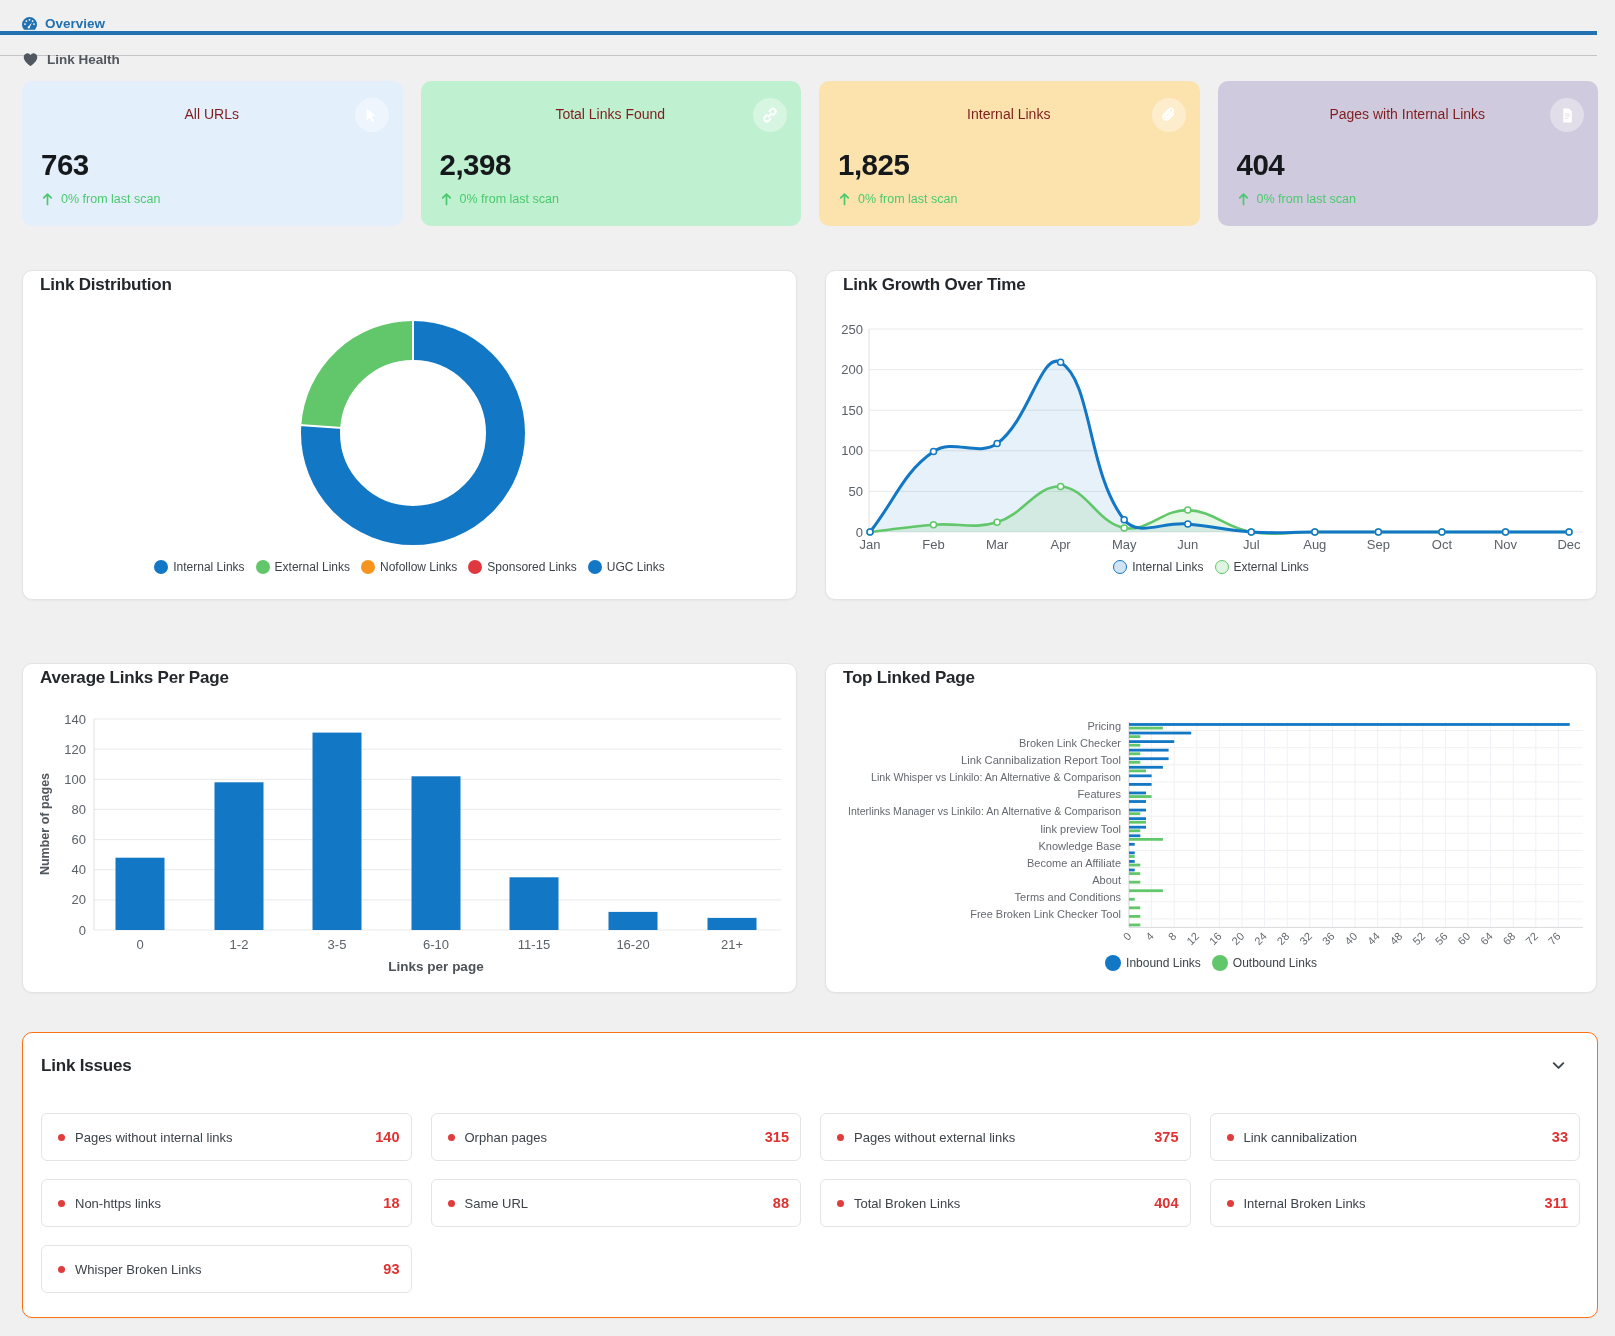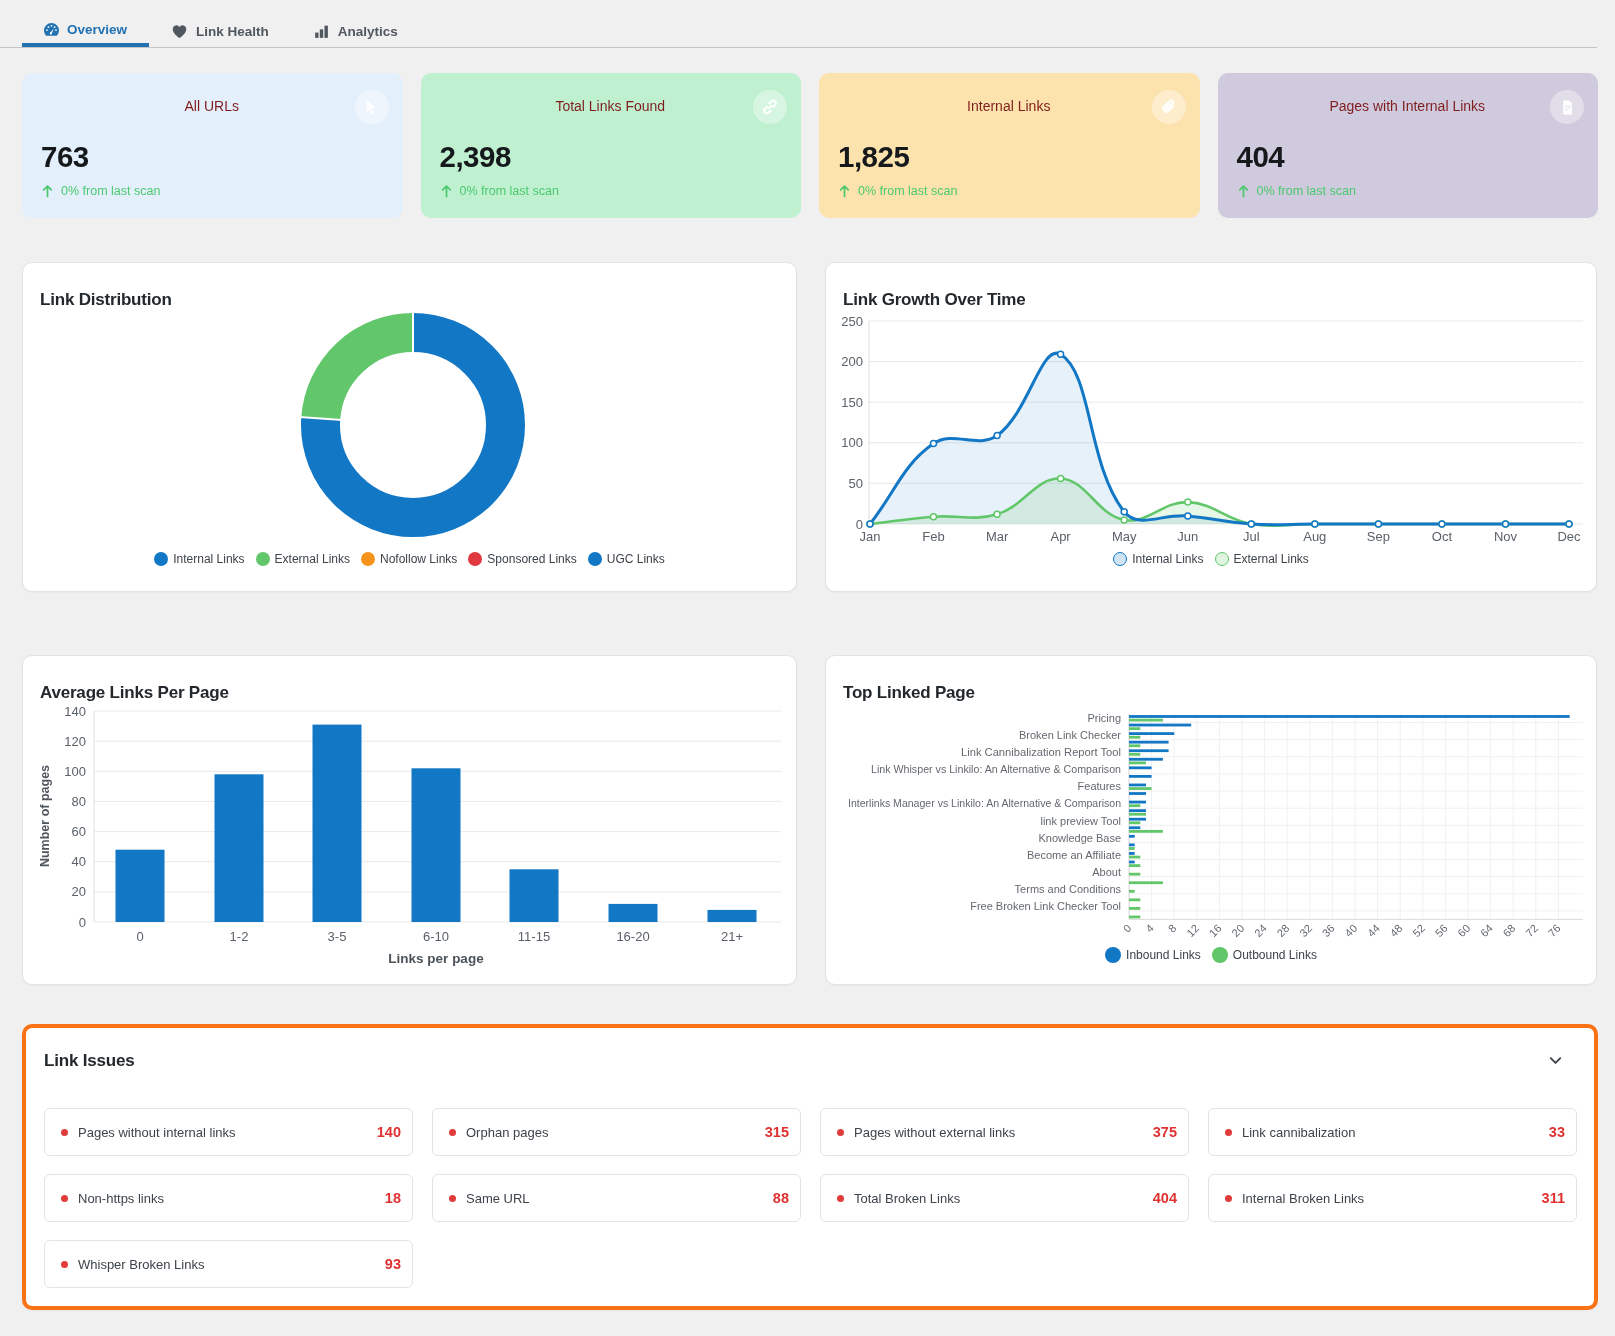--- a/index.html
+++ b/index.html
@@ -1,31 +1,31 @@
 <!DOCTYPE html>
 <html><head>
 <meta charset="utf-8">
 <style>
 * { margin:0; padding:0; box-sizing:border-box; }
 body { width:1615px; height:1336px; background:#f0f0f1; font-family:"Liberation Sans", sans-serif; color:#3c434a; overflow:hidden; }
-.tabs { display:flex; align-items:stretch; height:48px; border-bottom:1px solid #c3c4c7; margin:0 18px 0 0; }
+.tabs { display:flex; align-items:stretch; height:56px; border-bottom:1px solid #c3c4c7; margin:0 18px 0 0;flex-direction:column; }
 .tab { display:flex; align-items:center; gap:8px; padding:16px 22px 0 22px; font-size:13.5px; font-weight:600; color:#50575e; }
 .tab.active { color:#2271b1; border-bottom:4px solid #2271b1; padding-top:16px; }
 .tab svg { display:block; }
 .statrow { display:grid; grid-template-columns:repeat(4,1fr); gap:18px; margin:25px 17px 0 22px; }
 .scard { position:relative; height:145px; border-radius:10px; padding:20px 20px 0 19px; }
 .sicon { position:absolute; top:17px; right:14px; width:34px; height:34px; border-radius:50%; background:rgba(255,255,255,0.38); display:flex; align-items:center; justify-content:center; }
 .stitle { font-size:14px; color:#7f1d1d; padding-top:5px; line-height:16px;text-align:center; }
 .snum { font-size:29.5px; line-height:29px; font-weight:700; color:#16191c; margin-top:28px; letter-spacing:-0.5px; }
 .sgrow { margin-top:13px; font-size:12.5px; color:#4bc96e; display:flex; gap:7px; }
 .chartrow { display:grid; grid-template-columns:775fr 772fr; gap:28px; margin:44px 18px 0 22px; }
 .chartrow2 { margin-top:63px; }
 .ccard { position:relative; height:330px; background:#fff; border:1px solid #e2e3e5; border-radius:10px; box-shadow:0 1px 2px rgba(0,0,0,0.04); }
-.ctitle { position:absolute; top:27px; left:17px; font-size:17px; font-weight:700; color:#23282d; letter-spacing:-0.2px; }
-.issues { position:relative; margin:39px 17px 0 22px; height:286px; background:#fff; border:4px solid #f97316; border-radius:10px; box-shadow:0 1px 2px rgba(0,0,0,0.04); padding:0 17px 0 18px;text-align:right; }
+.ctitle { position:absolute; top:4px; left:17px; font-size:17px; font-weight:700; color:#23282d; letter-spacing:-0.2px; }
+.issues { position:relative; margin:39px 17px 0 22px; height:286px; background:#fff; border:1px solid #f97316; border-radius:10px; box-shadow:0 1px 2px rgba(0,0,0,0.04); padding:0 17px 0 18px;text-align:right; }
 .ititle { position:absolute; top:23px; left:18px; font-size:17px; font-weight:700; color:#23282d; letter-spacing:-0.2px; }
 .ichev { position:absolute; top:24px; right:30px; }
 .igrid { display:grid; grid-template-columns:repeat(4,1fr); gap:18px 19px; padding-top:80px; }
 .issue { display:flex; align-items:center; height:48px; border:1px solid #e4e4e7; border-radius:6px; background:#fff; padding:0 11px 0 16px; }
 .idot { width:7px; height:7px; border-radius:50%; background:#e03c3c; margin-right:10px; flex:none; }
 .ilabel { font-size:13px; color:#3c434a; }
 .inum { margin-left:auto; font-size:14.5px; font-weight:700; color:#e03131; }
 .legend { position:absolute; left:0; right:0; top:289px; display:flex; justify-content:center; align-items:center; gap:11px; font-size:12px; color:#3c434a; }
 .litem { display:flex; align-items:center; gap:5px; }
 .ldot { width:14px; height:14px; border-radius:50%; flex:none; }

